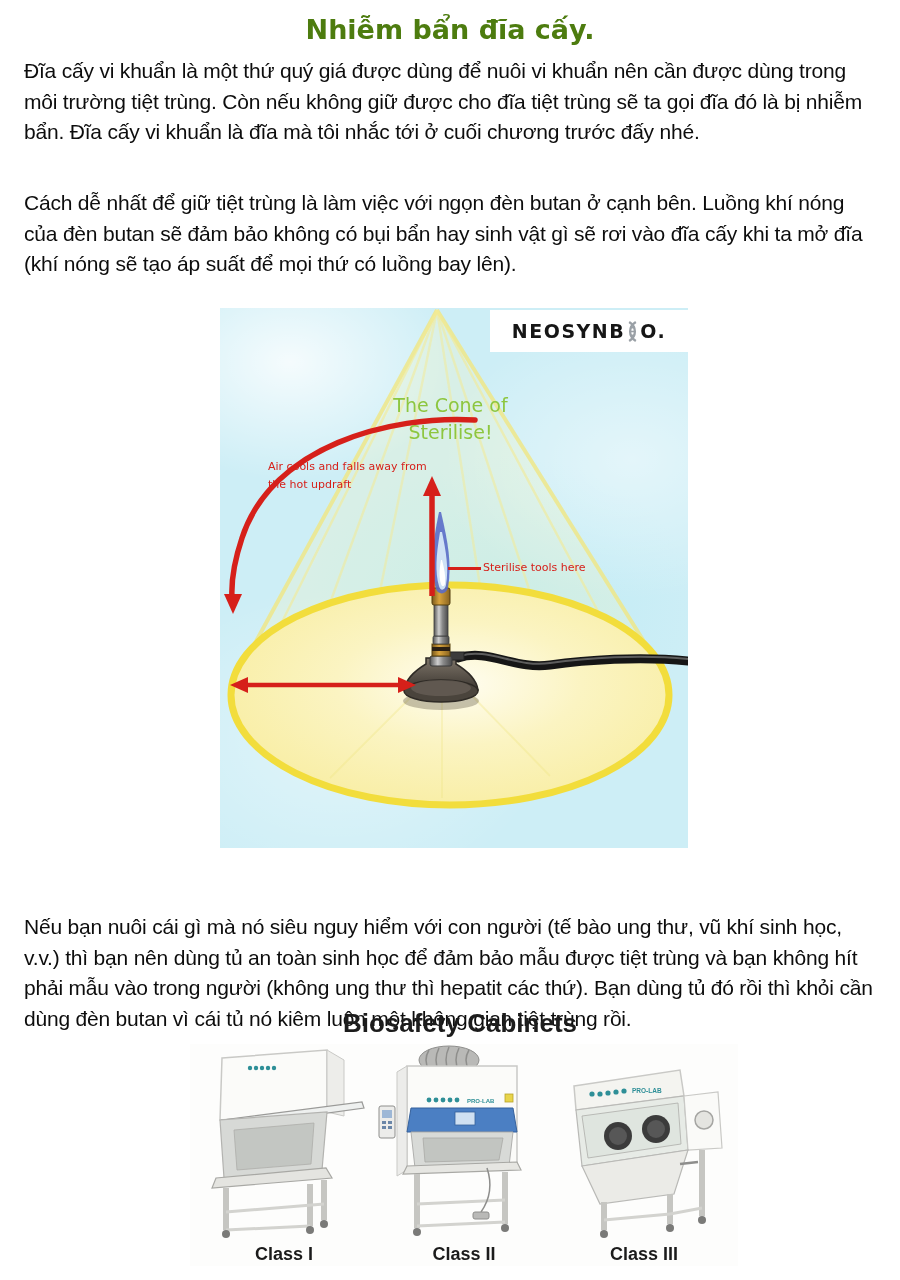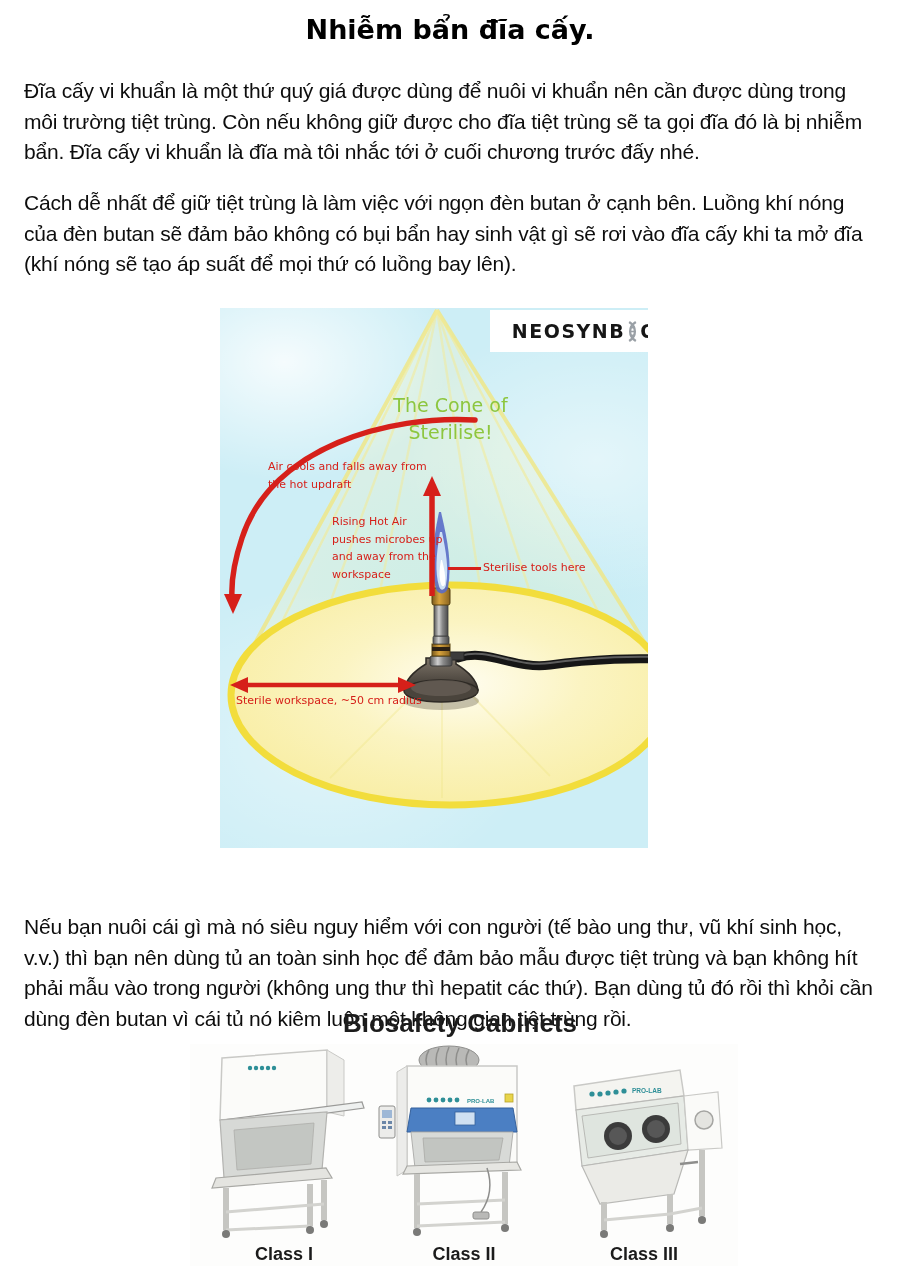--- a/index.html
+++ b/index.html
@@ -2,33 +2,33 @@
 <html><head>
 <meta charset="utf-8">
 <style>
   html,body{margin:0;padding:0;}
   body{
     width:900px;height:1280px;position:relative;background:#ffffff;
     font-family:"Liberation Sans",sans-serif;color:#111;overflow:hidden;
   }
   .page-title{
     position:absolute;top:14px;left:0;width:900px;text-align:center;
-    font-family:"DejaVu Sans",sans-serif;font-weight:700;font-size:27px;color:#000000;
+    font-family:"DejaVu Sans",sans-serif;font-weight:700;font-size:27px;color:#4d7c0f;
   }
   .body-par{
     position:absolute;left:24px;width:858px;margin:0;
     font-size:21px;line-height:30.5px;letter-spacing:-0.2px;color:#0d0d0d;
   }
-  #par1{top:76px;}
+  #par1{top:56px;}
   #par2{top:188px;}
   #par3{top:912px;}
 
   
   .diagram{
-    position:absolute;left:220px;top:308px;width:428px;height:540px;overflow:hidden;
+    position:absolute;left:220px;top:308px;width:468px;height:540px;overflow:hidden;
     background:
       radial-gradient(ellipse 240px 170px at 15% 10%, rgba(255,255,255,.8), rgba(255,255,255,0) 70%),
       radial-gradient(ellipse 280px 200px at 88% 28%, rgba(255,255,255,.45), rgba(255,255,255,0) 70%),
       radial-gradient(ellipse 300px 220px at 25% 80%, rgba(255,255,255,.4), rgba(255,255,255,0) 70%),
       radial-gradient(ellipse 260px 200px at 60% 55%, rgba(180,233,244,.6), rgba(180,233,244,0) 75%),
       #cdeef6;
   }
   .diagram svg.scene{position:absolute;left:0;top:0;z-index:1;}
   .dg-label{position:absolute;z-index:3;font-family:"DejaVu Sans",sans-serif;}
   .red-label{color:#d6201a;font-size:11px;line-height:17.5px;font-weight:400;}
@@ -174,24 +174,22 @@
       </svg>
       <span>O.</span>
     </span>
   </div>
 
   <div class="dg-label cone-title">
     <div>The Cone of</div>
     <div>Sterilise!</div>
   </div>
   <div class="dg-label red-label lbl-air">Air cools and falls away from the hot updraft</div>
-  <div class="dg-label red-label lbl-rising">Rising Hot Air pushes microbes up and away from the workspace</div>
   <div class="sterilise-line"></div>
   <div class="dg-label red-label lbl-sterilise">Sterilise tools here</div>
-  <div class="dg-label red-label lbl-workspace">Sterile workspace, ~50 cm radius</div>
 </div>
 
 <div class="bio-heading">Biosafety Cabinets</div>
 
 <div class="cabinet-row">
 
   <div class="cabinet">
     <svg width="185" height="198" viewBox="0 0 185 198">
       <polygon points="30,14 135,6 135,68 28,76" fill="#fbfbf9" stroke="#c9c9c6" stroke-width="1.5"></polygon>
       <polygon points="135,6 152,16 152,72 135,68" fill="#ededea" stroke="#c9c9c6" stroke-width="1"></polygon>

